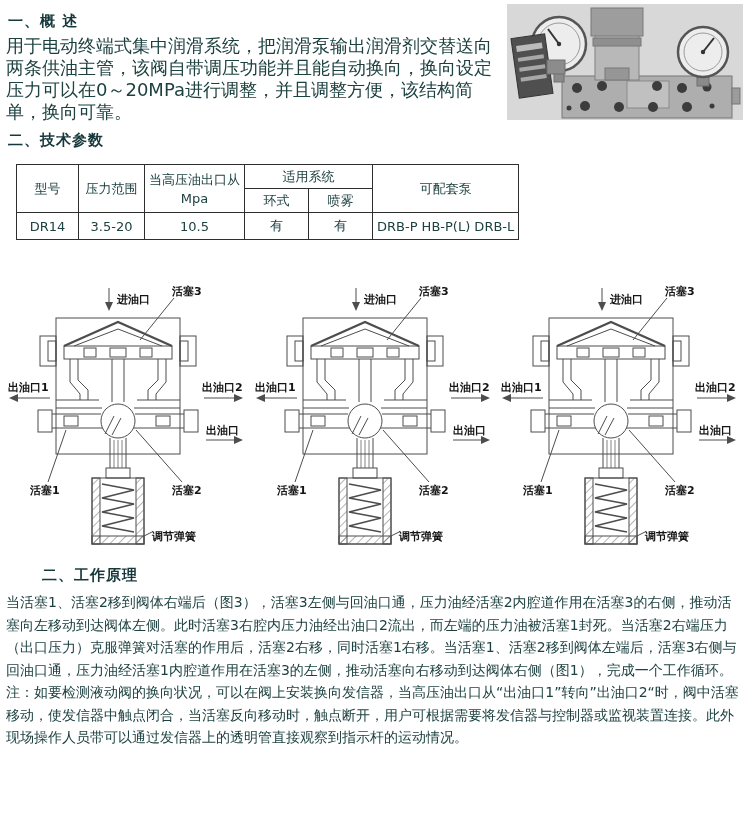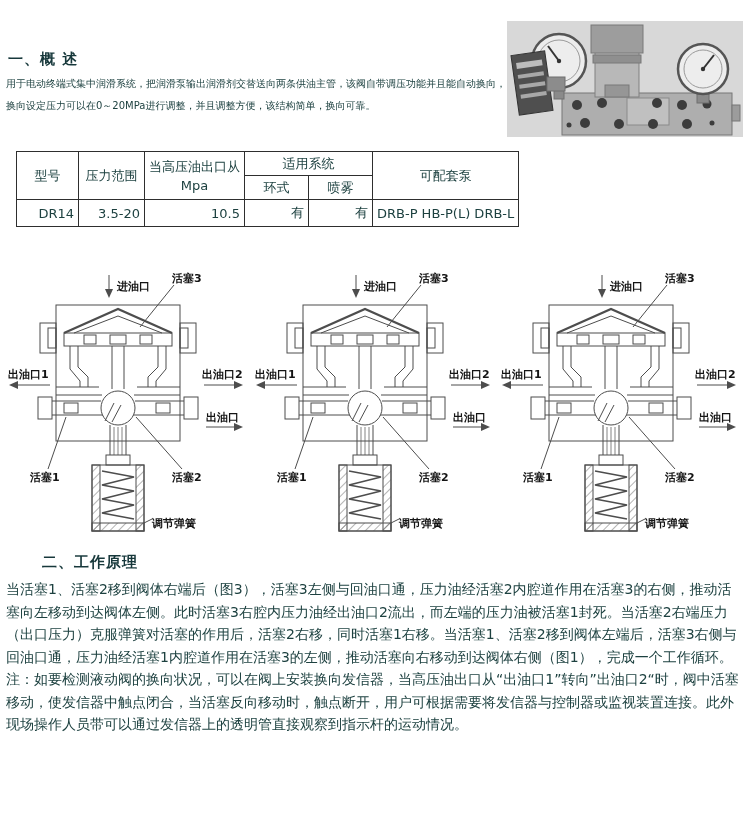--- a/index.html
+++ b/index.html
@@ -13,25 +13,25 @@
 
   h3.heading {
     font-size: 15px;
     font-weight: bold;
     color: #17383b;
     margin: 8px 0 4px 2px;
     letter-spacing: 1px;
   }
 
   
-  .overview { display: flex; align-items: center; margin-top: 17px; }
+  .overview { display: flex; align-items: flex-start; }
   .overview-text { width: 500px; }
   .overview-text p {
     margin: 3px 0 0 0;
-    font-size: 10px;
+    font-size: 18px;
     line-height: 22px;
   }
   .product-photo { margin-left: auto; width: 236px; height: 116px; }
   .product-photo svg { display: block; }
 
   
   .params table {
     border-collapse: collapse;
     margin: 14px 0 0 10px;
     table-layout: fixed;
@@ -41,21 +41,21 @@
     border: 1px solid #2e2e2e;
     font-size: 13px;
     font-weight: normal;
     text-align: center;
     color: #1d4140;
     padding: 2px 4px;
     height: 24px;
     overflow: hidden;
     white-space: nowrap;
   }
-  .params td.row-data { height: 27px; text-align: right; }
+  .params td.row-data { height: 27px; }
   .two-line div { line-height: 19px; }
 
   
   .diagrams {
     display: flex;
     justify-content: space-between;
     margin: 42px 0 14px 0;
     text-align: center;
   }
   svg.valve { width: 244px; height: 268px; display: block; }
@@ -148,20 +148,21 @@
           <rect x="12" y="52" width="26" height="4" fill="#a8a8a8"></rect>
           <rect x="12" y="62" width="26" height="4" fill="#a8a8a8"></rect>
           <rect x="12" y="72" width="26" height="4" fill="#a8a8a8"></rect>
         </g>
         <rect x="40" y="56" width="18" height="14" fill="#8c8c8c" stroke="#6f6f6f"></rect>
       </svg>
     </div>
   </section>
 
   <section class="params">
+    <h3 class="heading">二、技术参数</h3>
     <table>
       <colgroup>
         <col style="width:62px">
           <col style="width:66px">
           <col style="width:76px">
         <col style="width:64px">
           <col style="width:64px">
           <col style="width:138px">
       </colgroup>
       <tbody>

